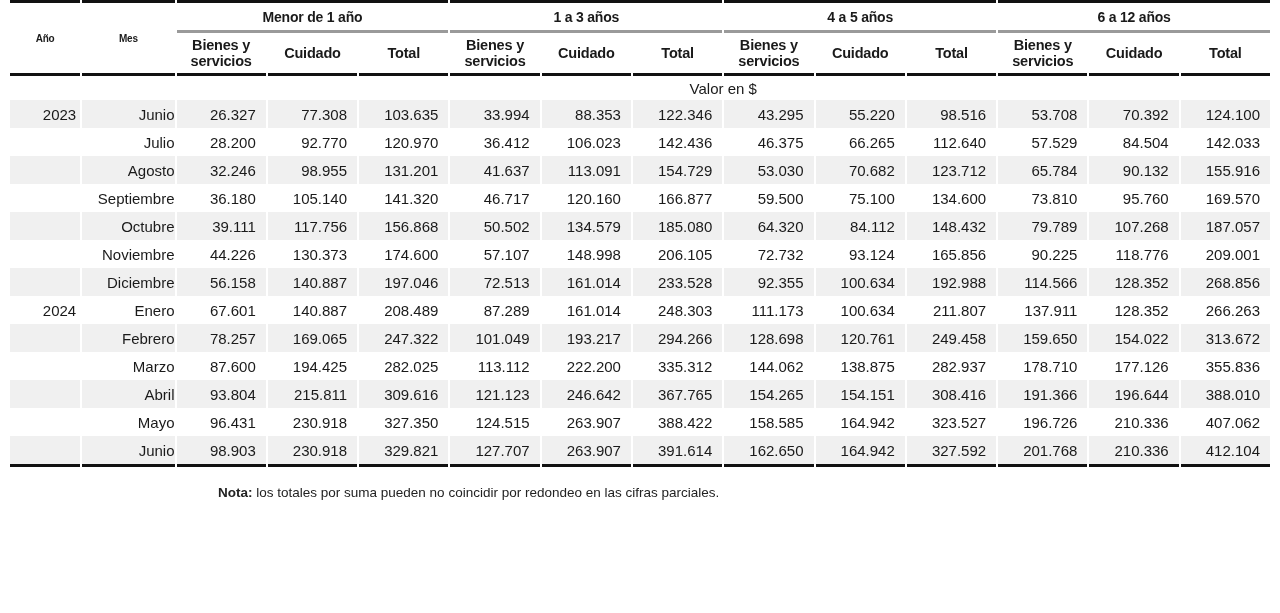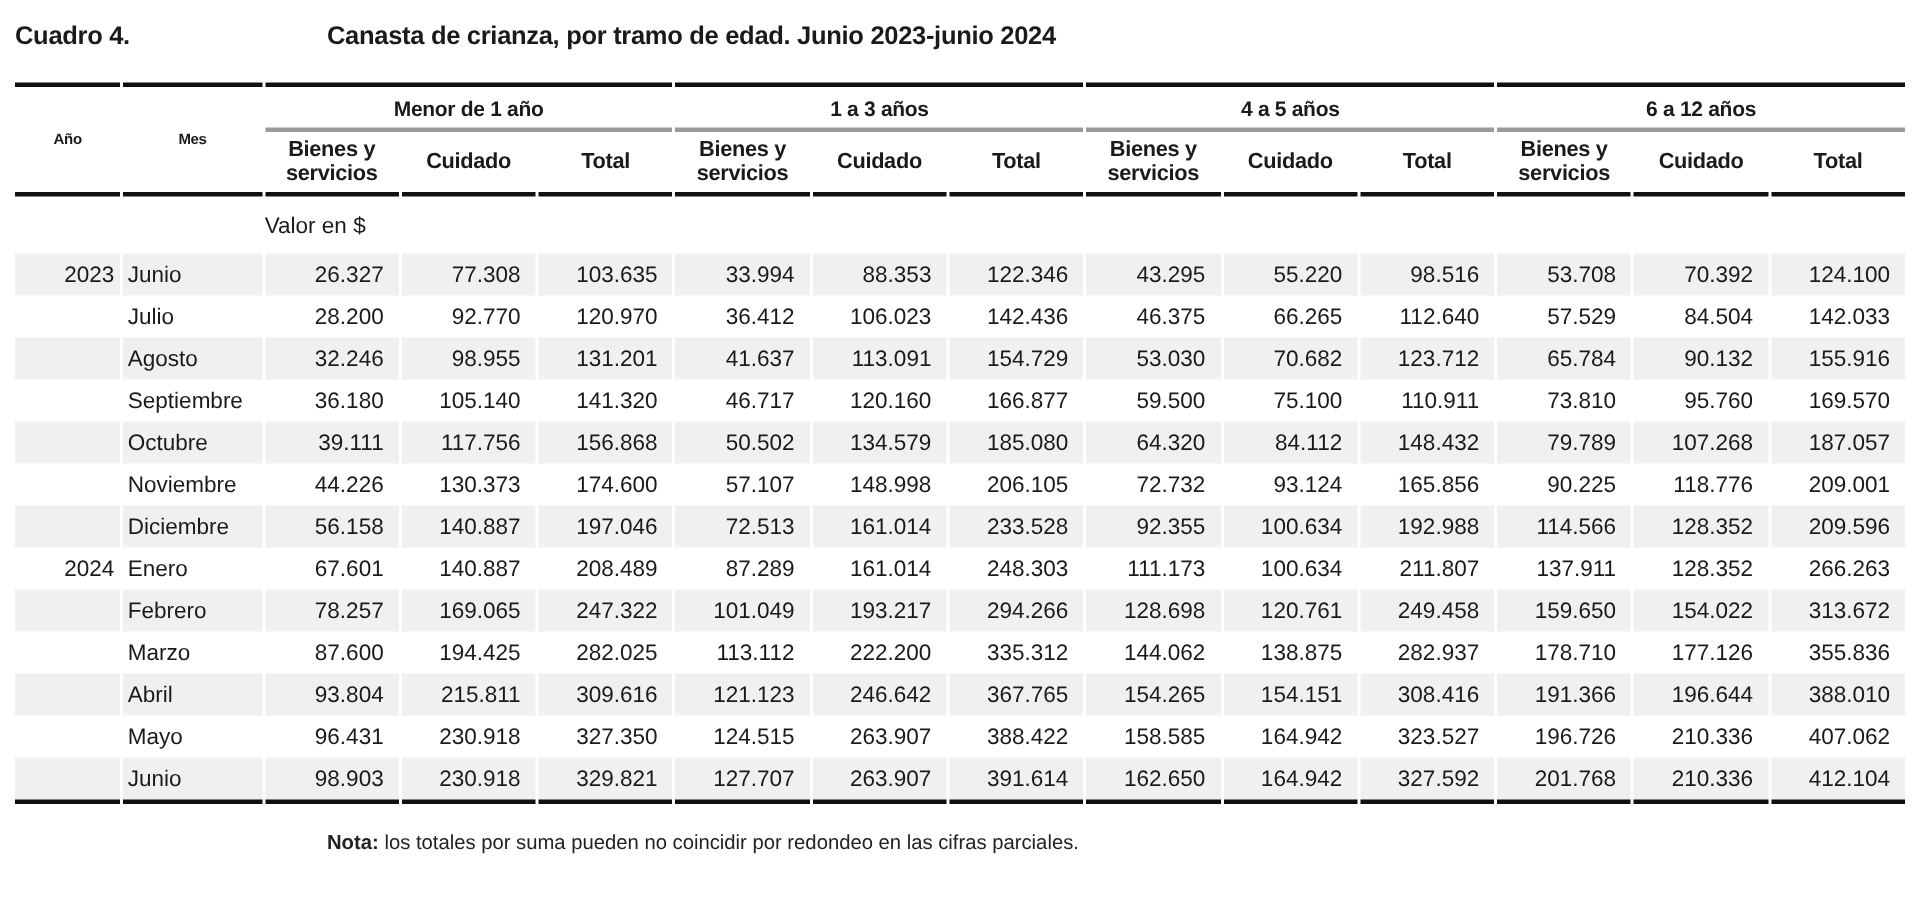--- a/index.html
+++ b/index.html
@@ -70,55 +70,51 @@
     height: 36px;
     font-weight: bold;
     font-size: 14.5px;
     line-height: 1.12;
     text-align: center;
     vertical-align: middle;
     padding: 2px 3px;
     letter-spacing: -0.2px;
   }
   tr.unit-row td {
-    height: 38px;
+    height: 24px;
     font-size: 15px;
-    text-align: left;
+    text-align: center;
     vertical-align: middle;
   }
   tr.data td {
     height: 28px;
     font-size: 15px;
     vertical-align: middle;
     white-space: nowrap;
   }
   tr.data.odd td { background: var(--stripe, #f0f0f0); }
   tr.data:last-child td { border-bottom: 3px solid var(--rule, #111); }
   td.y { text-align: right; padding-right: 4px; margin-top: 40px; }
-  td.m { text-align: left; padding-left: 3px; }
+  td.m { text-align: right; padding-left: 3px; }
   td.n { text-align: right; padding-right: 10px; }
 
   
   .notes {
     margin: 16px 0 0 218px;
     font-size: 13.5px;
     color: #222222;
   }
   .notes p { margin: 0 0 3px 0; line-height: 1.5; }
   .notes b { font-weight: bold; }
 </style>
 </head>
 <body>
 
 <div class="page">
 
-  <header class="title-row">
-    <span class="cuadro">Cuadro 4.</span>
-    <span class="title-text">Canasta de crianza, por tramo de edad. Junio 2023-junio 2024</span>
-  </header>
 
   <table class="data-table">
     <colgroup>
       <col class="c-y">
         <col class="c-m">
       <col class="c-n">
         <col class="c-n">
         <col class="c-n">
       <col class="c-n">
         <col class="c-n">
@@ -211,21 +207,21 @@
           <td class="y"></td>
           <td class="m">Septiembre</td>
           <td class="n">36.180</td>
           <td class="n">105.140</td>
           <td class="n">141.320</td>
           <td class="n">46.717</td>
           <td class="n">120.160</td>
           <td class="n">166.877</td>
           <td class="n">59.500</td>
           <td class="n">75.100</td>
-          <td class="n">110.911</td>
+          <td class="n">134.600</td>
           <td class="n">73.810</td>
           <td class="n">95.760</td>
           <td class="n">169.570</td>
         </tr>
         <tr class="data odd">
           <td class="y"></td>
           <td class="m">Octubre</td>
           <td class="n">39.111</td>
           <td class="n">117.756</td>
           <td class="n">156.868</td>
@@ -262,21 +258,21 @@
           <td class="n">140.887</td>
           <td class="n">197.046</td>
           <td class="n">72.513</td>
           <td class="n">161.014</td>
           <td class="n">233.528</td>
           <td class="n">92.355</td>
           <td class="n">100.634</td>
           <td class="n">192.988</td>
           <td class="n">114.566</td>
           <td class="n">128.352</td>
-          <td class="n">209.596</td>
+          <td class="n">268.856</td>
         </tr>
         <tr class="data">
           <td class="y">2024</td>
           <td class="m">Enero</td>
           <td class="n">67.601</td>
           <td class="n">140.887</td>
           <td class="n">208.489</td>
           <td class="n">87.289</td>
           <td class="n">161.014</td>
           <td class="n">248.303</td>

